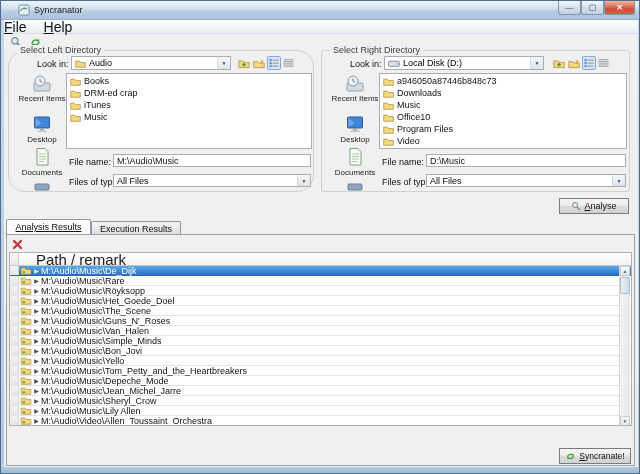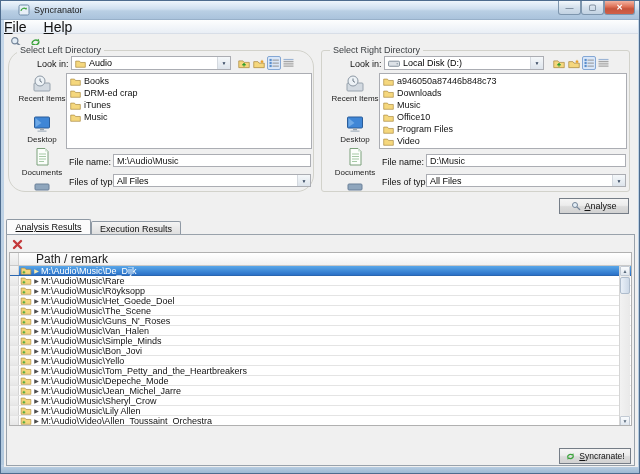--- a/index.html
+++ b/index.html
@@ -71,21 +71,21 @@
   .tab.inactive { top:201px; height:14px; background:linear-gradient(#f4f4f4,#dddddd); z-index:1; }
   .tabpanel { position:absolute; left:2px; top:214px; width:629px; height:232px;
     border:1px solid #99a2ab; background:#f0f0f0; z-index:2; }
   .redx { position:absolute; left:4px; top:3px; width:13px; height:13px;
     display:flex; align-items:center; justify-content:center; }
 
   .rtable { position:absolute; left:2px; top:17px; width:623px; height:174px;
     border:1px solid #b0b0b0; background:#fff; overflow:hidden; }
   .thead { height:13px; display:flex; align-items:center;
     background:linear-gradient(#ffffff,#f1f1f1); border-bottom:1px solid #c9c9c9;
-    font-size:12px; color:#222; }
+    font-size:15px; color:#222; }
   .th-gut { width:9px; height:100%; background:linear-gradient(#f6f6f6,#e8e8e8);
     border-right:1px solid #cfcfcf; }
   .th-label { margin-left:17px; }
   .trow { height:10px; display:flex; align-items:center; border-bottom:1px solid #e4e4e4;
     font-size:9px; line-height:10px; color:#111; white-space:nowrap; }
   .trow .gut { width:9px; height:100%; background:linear-gradient(#f3f3f3,#e7e7e7);
     border-right:1px solid #d4d4d4; flex:none; }
   .trow svg { margin-left:1px; flex:none; }
   .trow .exp { width:9px; text-align:center; font-size:6px; color:#4a4a4a; flex:none; }
   .trow .path { overflow:hidden; }

